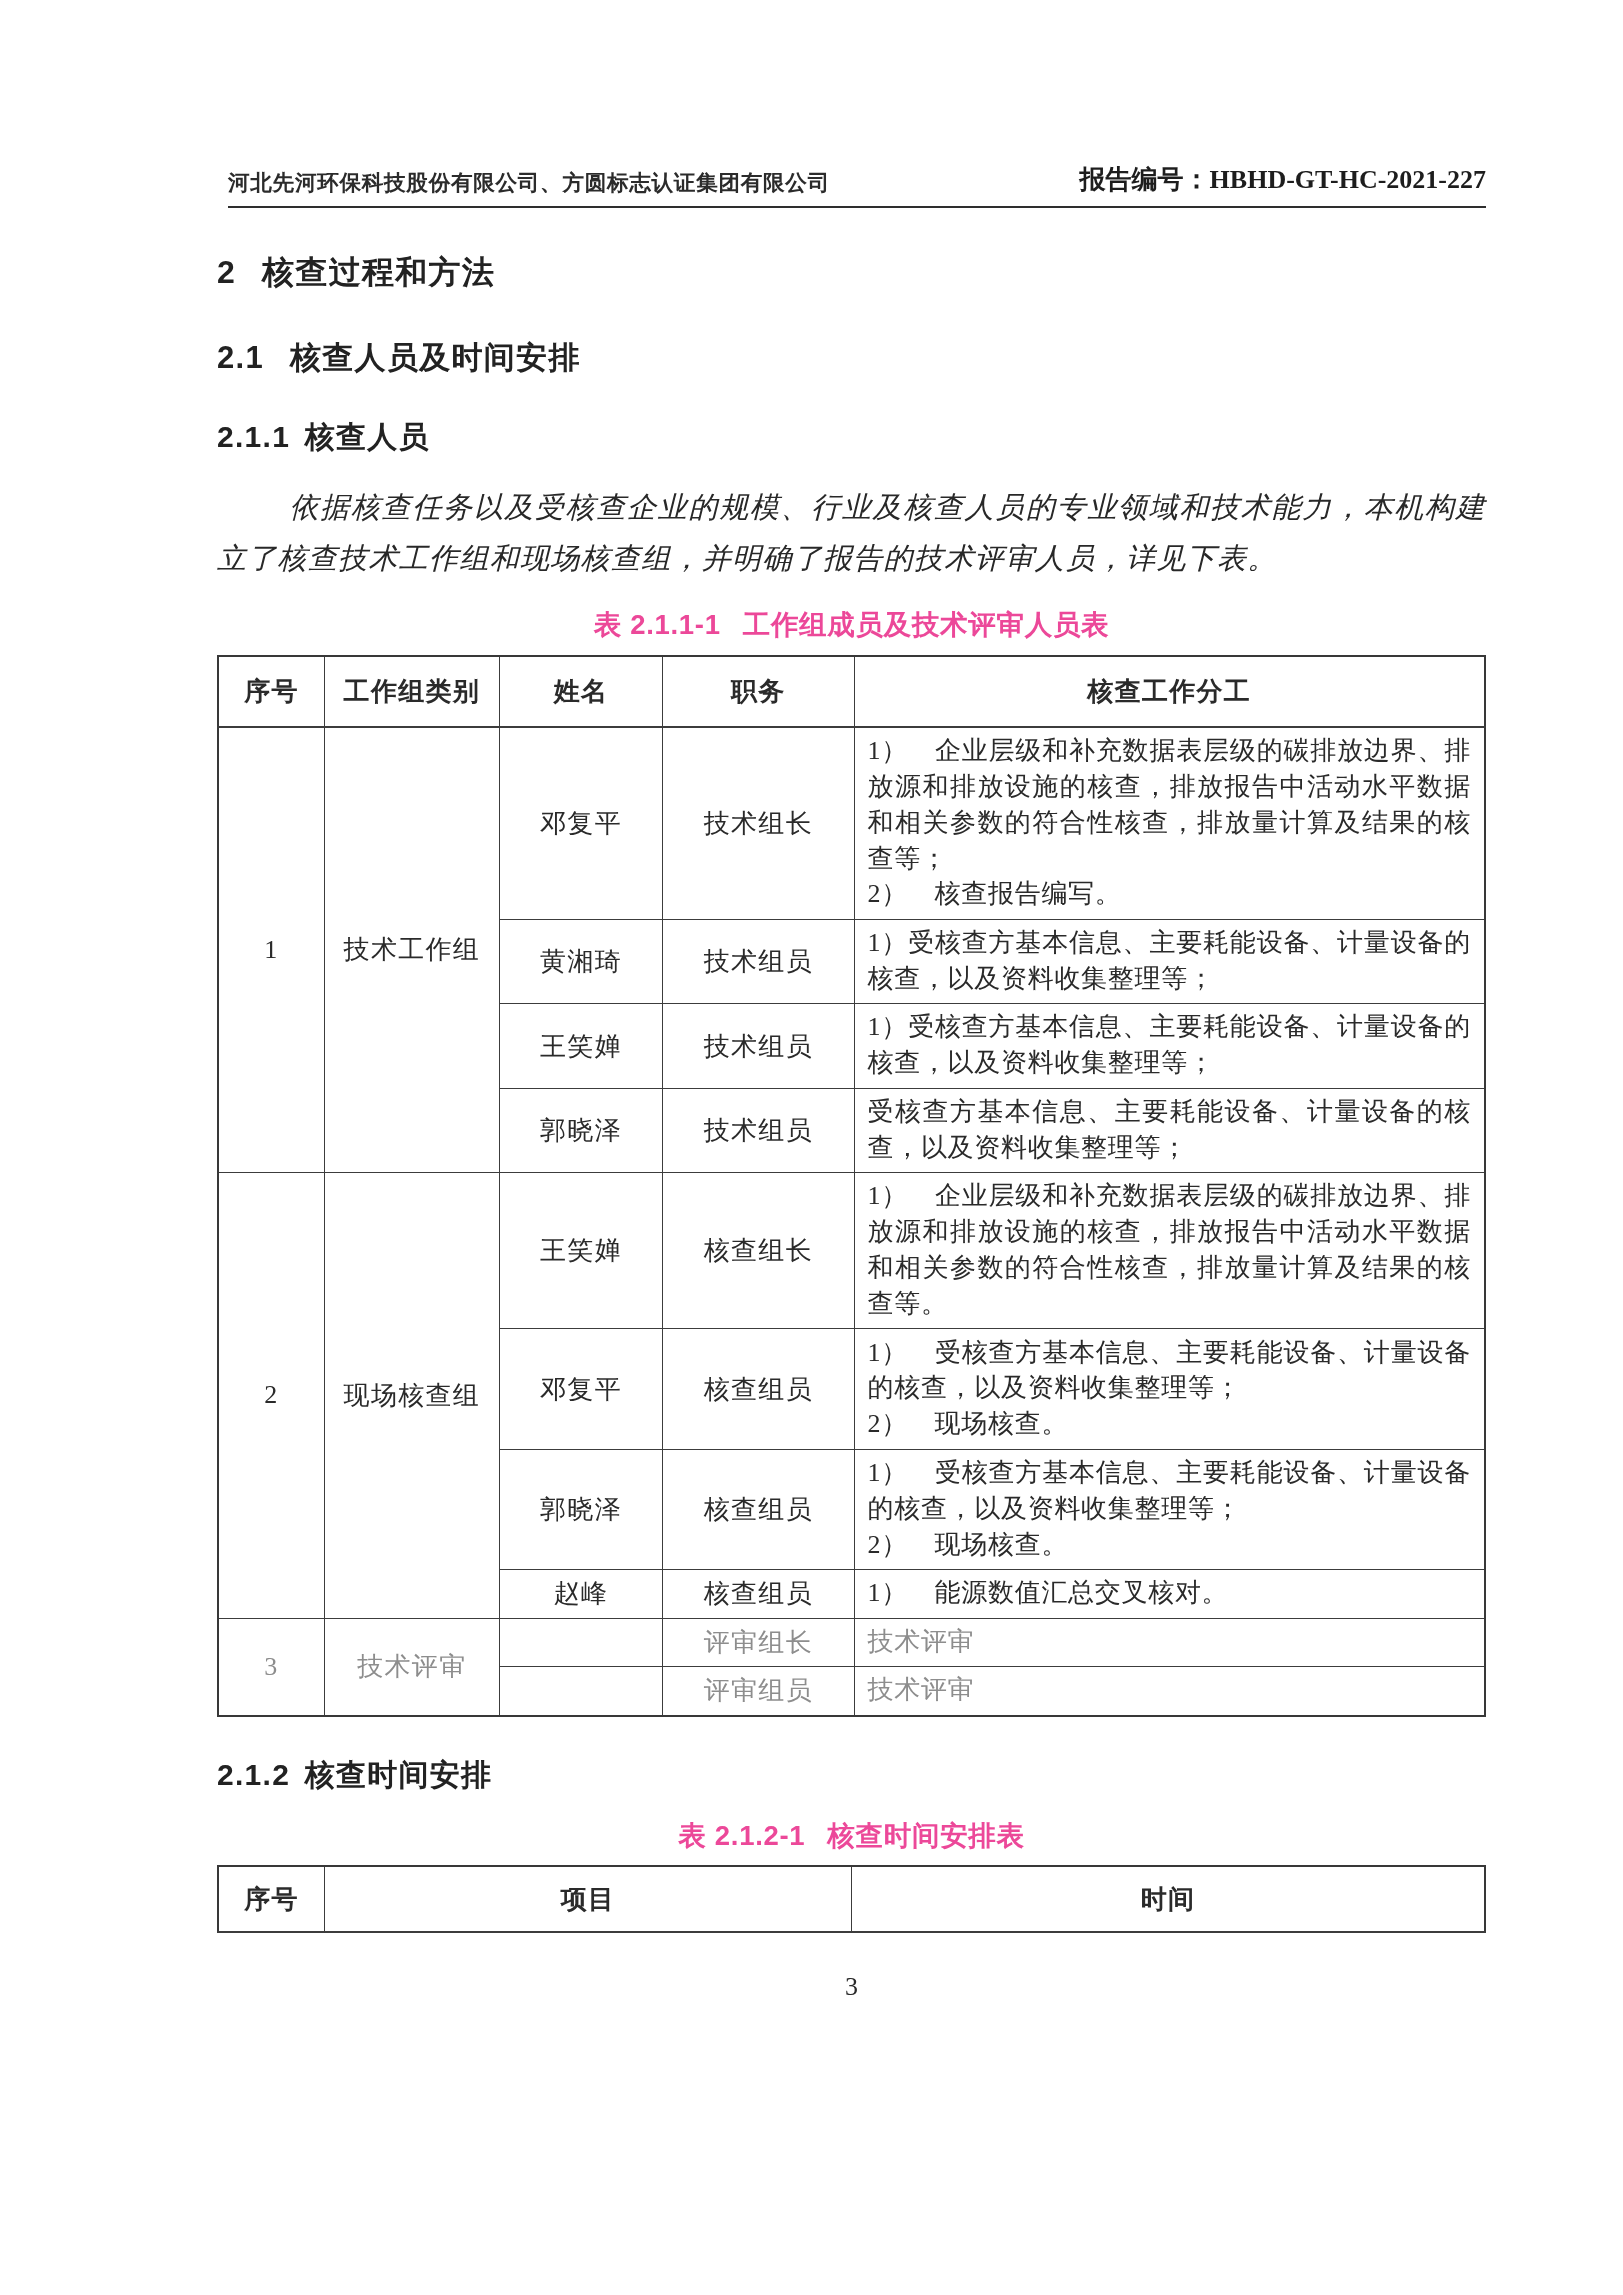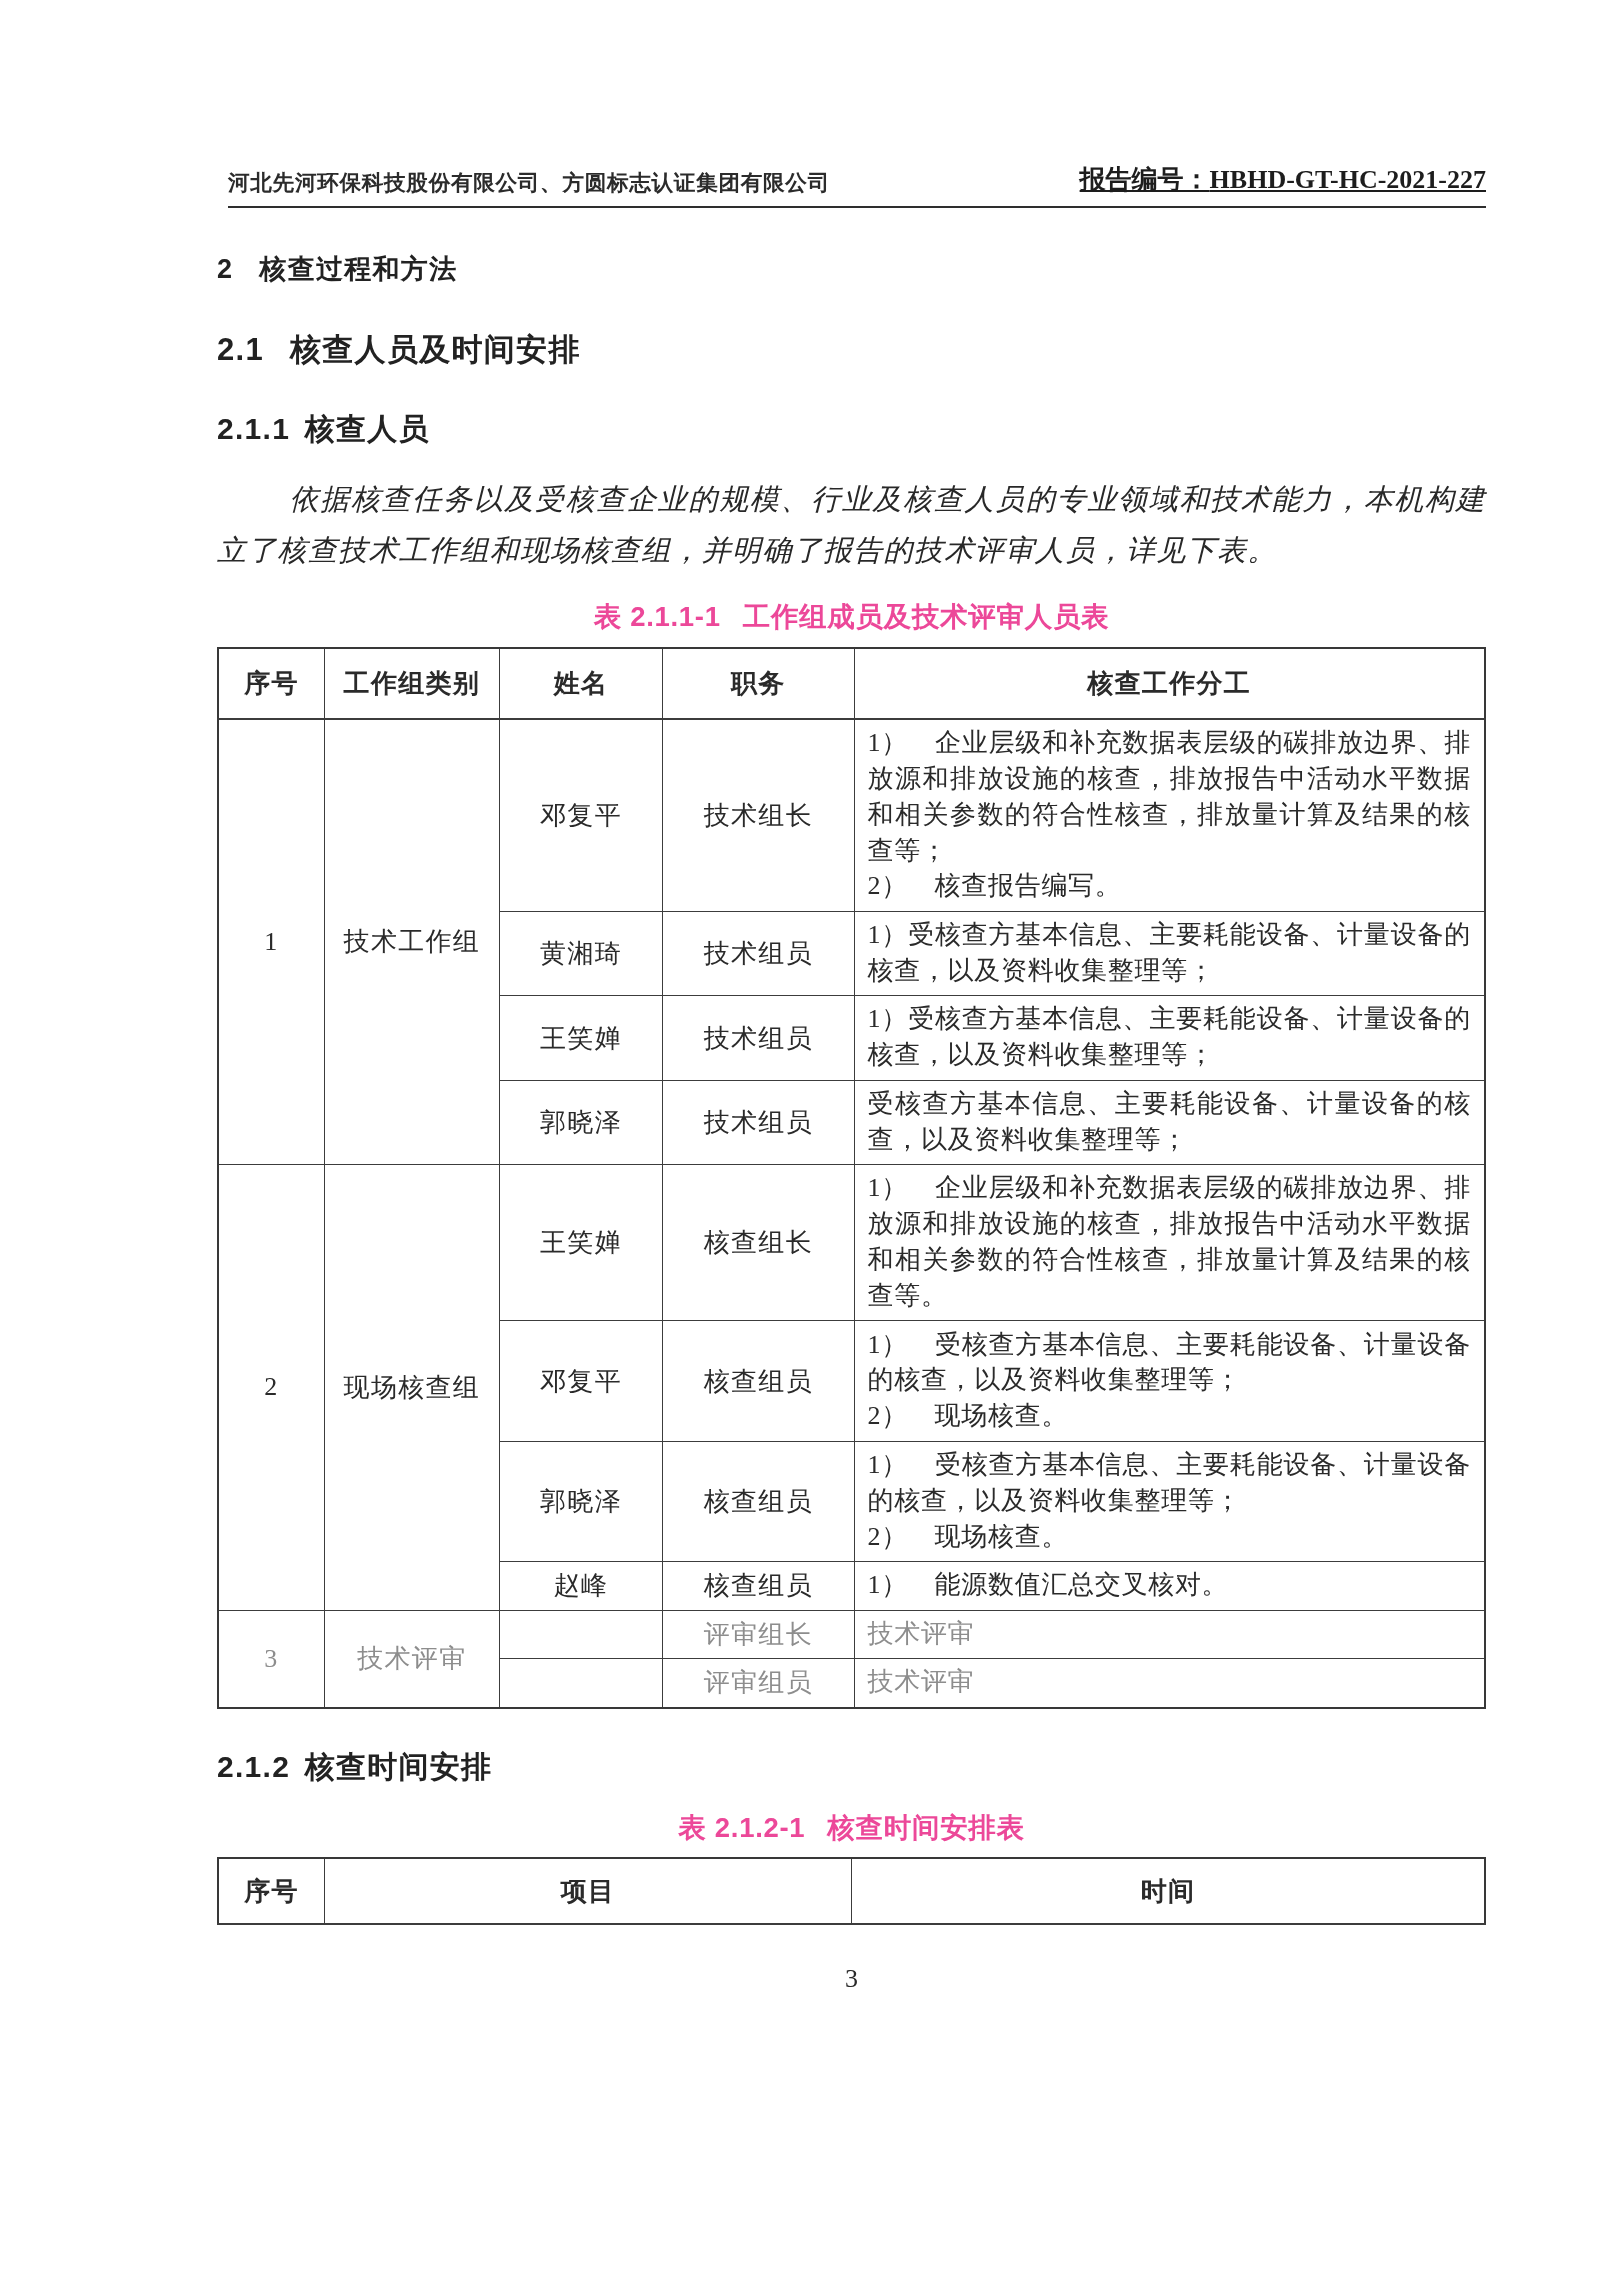--- a/index.html
+++ b/index.html
@@ -36,21 +36,20 @@
     font-size: 21.6px;
     font-weight: 600;
     letter-spacing: 0.7px;
     color: #2b2b2b;
   }
   .doc-header .right {
     font-size: 26px;
     font-weight: 700;
     color: #1d1d1d;
     white-space: nowrap;
-    text-decoration: underline;
   }
 
   
   .para {
     font-size: 29px;
     line-height: 1.78;
     letter-spacing: 1.3px;
     text-align: justify;
     margin: 0;
     color: #282828;
@@ -59,21 +58,21 @@
   .para.intro { margin-top: 23.6px; text-indent: 2.5em; font-style: italic; }
 
   
   .h-main, .h-sub, .h-sub2 {
     font-family: "Liberation Sans", sans-serif;
     font-weight: 700;
     color: #222222;
     margin: 0;
     letter-spacing: 1.3px;
   }
-  .h-main { font-size: 27px; margin-top: 43px; }
+  .h-main { font-size: 32px; margin-top: 43px; }
   .h-sub  { font-size: 31px; margin-top: 42px; }
   .h-sub2 { font-size: 30px; margin-top: 38px; }
   .h-num { margin-right: 26px; }
   .h-sub2 .h-num { margin-right: 14.4px; }
 
   
   .tbl-caption {
     font-family: "Liberation Sans", sans-serif;
     font-weight: 700;
     font-size: 27.5px;

